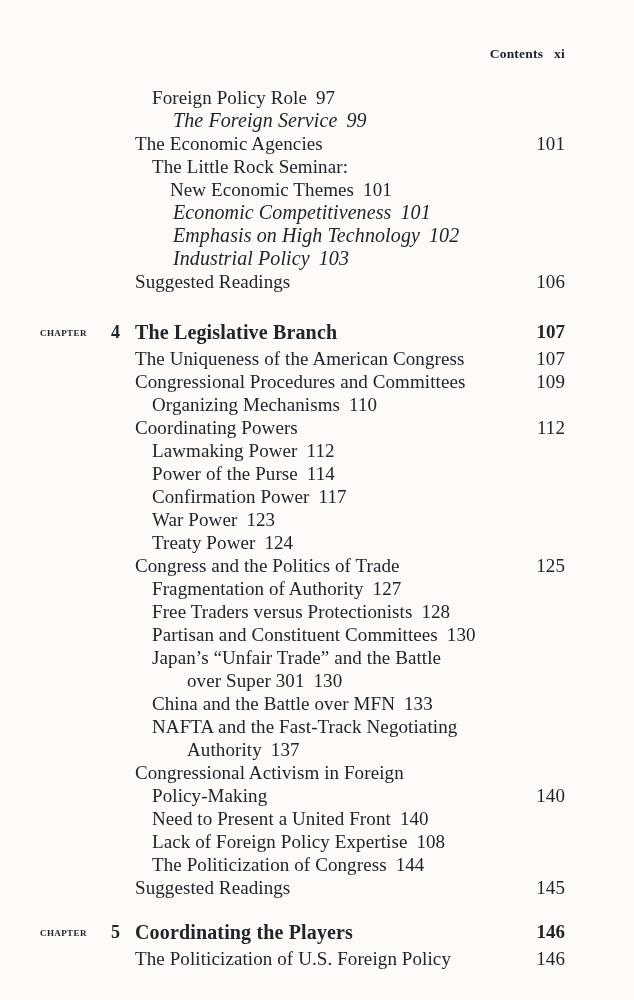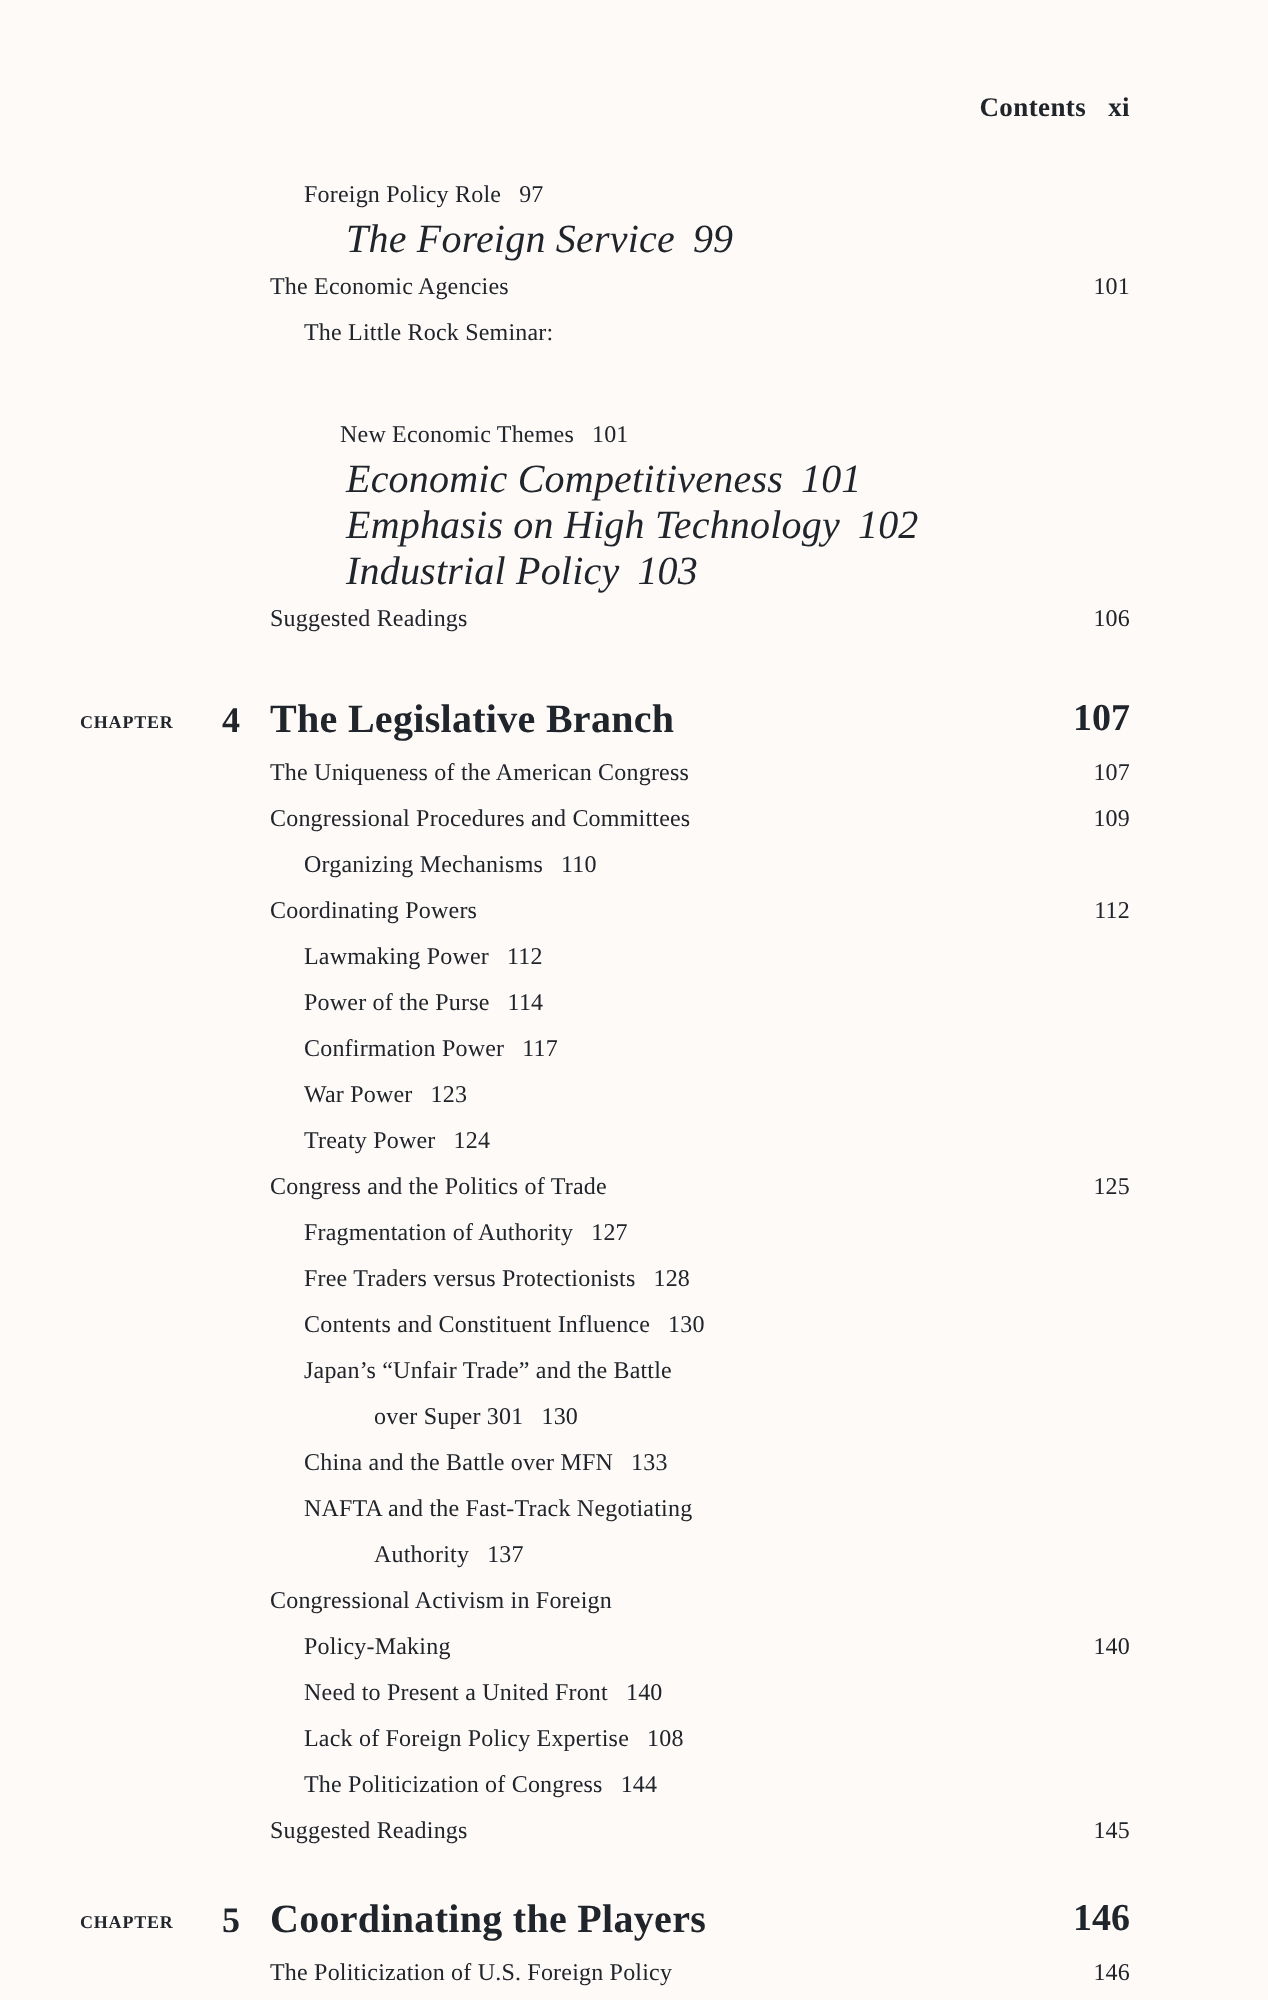--- a/index.html
+++ b/index.html
@@ -65,27 +65,27 @@
     top: 0;
     text-align: right;
   }
 
   
   .pg-inline {
     padding-left: 9px;
   }   
   .ind-1  { padding-left: 95px;  }   
   .ind-2  { padding-left: 112px; }   
-  .ind-3  { padding-left: 130px; margin-top: 28px; }   
+  .ind-3  { padding-left: 130px; }   
   .ind-2i { padding-left: 133px; }   
   .ind-3w { padding-left: 147px; }   
 
   
   .roman {
-    font-size: 12px;
+    font-size: 19px;
     letter-spacing: 0.1px;
   }
   .italic {
     font-size: 20px;
     font-style: italic;
     letter-spacing: 0.1px;
   }
   .roman .pg-right,
   .italic .pg-right { font-weight: normal; }
 
@@ -148,21 +148,21 @@
       <div class="row roman ind-2"><span class="txt">Organizing Mechanisms</span><span class="pg-inline">110</span></div>
       <div class="row roman ind-1"><span class="txt">Coordinating Powers</span><span class="pg-right">112</span></div>
       <div class="row roman ind-2"><span class="txt">Lawmaking Power</span><span class="pg-inline">112</span></div>
       <div class="row roman ind-2"><span class="txt">Power of the Purse</span><span class="pg-inline">114</span></div>
       <div class="row roman ind-2"><span class="txt">Confirmation Power</span><span class="pg-inline">117</span></div>
       <div class="row roman ind-2"><span class="txt">War Power</span><span class="pg-inline">123</span></div>
       <div class="row roman ind-2"><span class="txt">Treaty Power</span><span class="pg-inline">124</span></div>
       <div class="row roman ind-1"><span class="txt">Congress and the Politics of Trade</span><span class="pg-right">125</span></div>
       <div class="row roman ind-2"><span class="txt">Fragmentation of Authority</span><span class="pg-inline">127</span></div>
       <div class="row roman ind-2"><span class="txt">Free Traders versus Protectionists</span><span class="pg-inline">128</span></div>
-      <div class="row roman ind-2"><span class="txt">Contents and Constituent Influence</span><span class="pg-inline">130</span></div>
+      <div class="row roman ind-2"><span class="txt">Partisan and Constituent Committees</span><span class="pg-inline">130</span></div>
       <div class="row roman ind-2"><span class="txt">Japan’s “Unfair Trade” and the Battle</span></div>
       <div class="row roman ind-3w"><span class="txt">over Super 301</span><span class="pg-inline">130</span></div>
       <div class="row roman ind-2"><span class="txt">China and the Battle over MFN</span><span class="pg-inline">133</span></div>
       <div class="row roman ind-2"><span class="txt">NAFTA and the Fast-Track Negotiating</span></div>
       <div class="row roman ind-3w"><span class="txt">Authority</span><span class="pg-inline">137</span></div>
       <div class="row roman ind-1"><span class="txt">Congressional Activism in Foreign</span></div>
       <div class="row roman ind-2"><span class="txt">Policy-Making</span><span class="pg-right">140</span></div>
       <div class="row roman ind-2"><span class="txt">Need to Present a United Front</span><span class="pg-inline">140</span></div>
       <div class="row roman ind-2"><span class="txt">Lack of Foreign Policy Expertise</span><span class="pg-inline">108</span></div>
       <div class="row roman ind-2"><span class="txt">The Politicization of Congress</span><span class="pg-inline">144</span></div>

